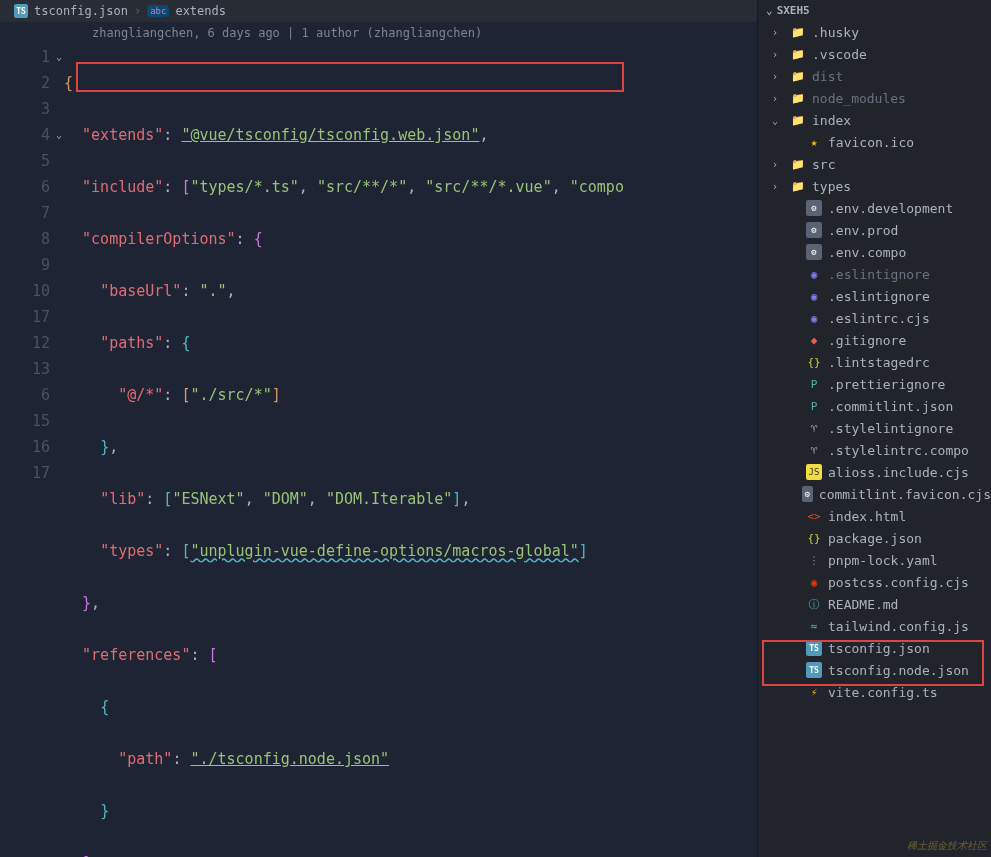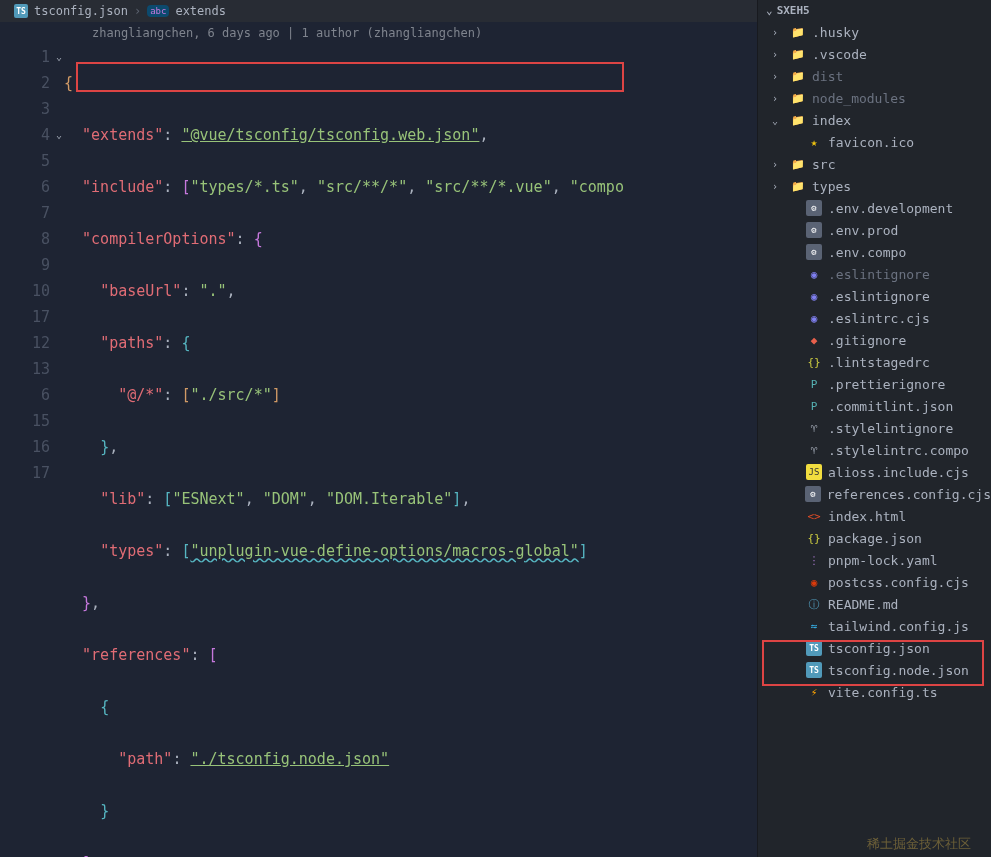--- a/index.html
+++ b/index.html
@@ -131,24 +131,25 @@
 .ic-vite { color: #ffa500; }
 .ic-stylelint { color: #abb2bf; }
 .highlight-files {
   position: absolute;
   border: 2px solid #d44;
   pointer-events: none;
 }
 .watermark {
   position: absolute;
   bottom: 4px;
-  right: 20px;
+  right: 4px;
   color: #7a6a3a;
-  font-size: 13px;
+  font-size: 10px;
   opacity: 0.85;
+  font-style: italic;
 }
 .ts-icon {
   display: inline-flex;
   width: 14px; height: 14px;
   background: #519aba;
   color: #fff;
   font-size: 8px;
   font-weight: bold;
   align-items: center;
   justify-content: center;
@@ -321,21 +322,21 @@
         <span>.stylelintrc.compo</span>
       </div>
       <div class="sb-item depth2">
         <span class="chev"></span>
         <span class="ficon ic-js">JS</span>
         <span>alioss.include.cjs</span>
       </div>
       <div class="sb-item depth2">
         <span class="chev"></span>
         <span class="ficon ic-settings">⚙</span>
-        <span>references.config.cjs</span>
+        <span>commitlint.favicon.cjs</span>
       </div>
       <div class="sb-item depth2">
         <span class="chev"></span>
         <span class="ficon ic-html">&lt;&gt;</span>
         <span>index.html</span>
       </div>
       <div class="sb-item depth2">
         <span class="chev"></span>
         <span class="ficon ic-bracket">{}</span>
         <span>package.json</span>

